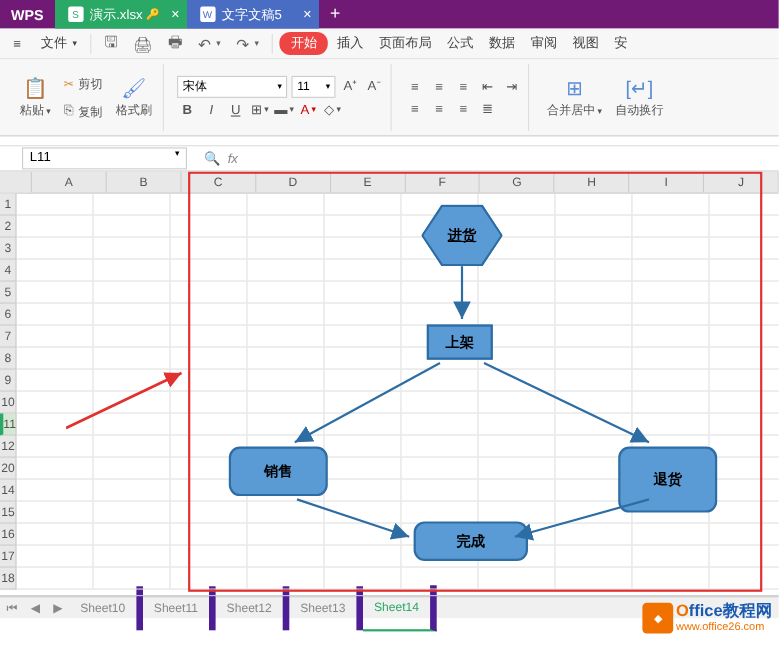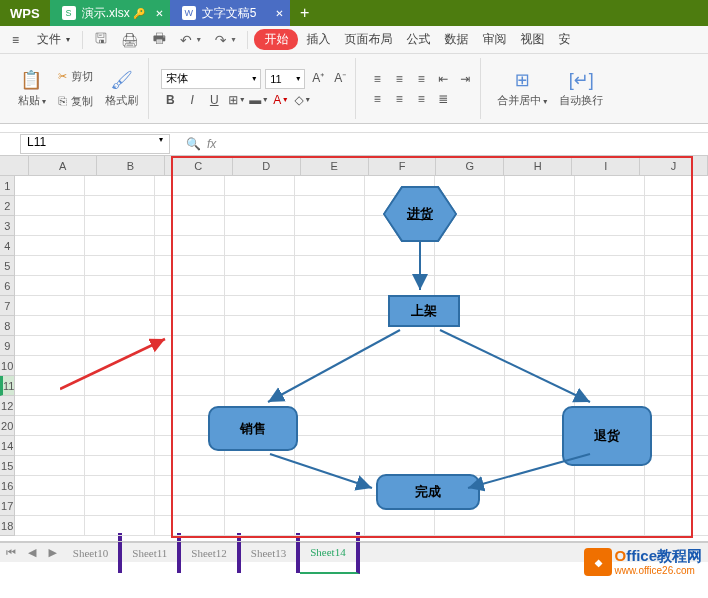--- a/index.html
+++ b/index.html
@@ -1,19 +1,19 @@
 <!DOCTYPE html>
 <html><head>
   <meta charset="utf-8">
   <style>
     * { box-sizing: border-box; margin: 0; padding: 0; }
     body { font-family: "Microsoft YaHei", sans-serif; font-size: 12px; background: #fff; width: 708px; height: 598px; overflow: hidden; position: relative; }
     
     
-    .titlebar { height: 26px; background: #4d7c0f; display: flex; align-items: stretch; }
+    .titlebar { height: 26px; background: #701a75; display: flex; align-items: stretch; }
     .titlebar .logo { color: #fff; font-weight: bold; padding: 4px 10px; display: flex; align-items: center; font-size: 13px; }
     .tab { display: flex; align-items: center; padding: 0 12px; color: #fff; position: relative; min-width: 120px; }
     .tab.active { background: #2aa866; }
     .tab.doc { background: #4a6dc4; }
     .tab .ticon { width: 14px; height: 14px; margin-right: 6px; display: inline-flex; align-items: center; justify-content: center; background: rgba(255,255,255,0.3); border-radius: 2px; font-size: 9px; }
     .tab.active .ticon { background: #fff; color: #2aa866; }
     .tab.doc .ticon { background: #fff; color: #4a6dc4; }
     .tab .close { position: absolute; right: 6px; font-size: 10px; }
     .tab .key { position: absolute; right: 24px; font-size: 10px; color: #ffe08a; }
     .newtab { width: 30px; display: flex; align-items: center; justify-content: center; color: #fff; font-size: 16px; }
@@ -71,21 +71,21 @@
     
     .shape { position: absolute; background: #5b9bd5; border: 2px solid #2e6da4; display: flex; align-items: center; justify-content: center; color: #000; font-size: 13px; font-weight: bold; }
     .hex-wrap { position: absolute; filter: drop-shadow(0 0 0 #2e6da4); }
     .hex-inner { width: 100%; height: 100%; background: #5b9bd5; clip-path: polygon(25% 0, 75% 0, 100% 50%, 75% 100%, 25% 100%, 0 50%); display: flex; align-items: center; justify-content: center; font-size: 13px; font-weight: bold; text-decoration: underline; }
     .hex-border { position: absolute; inset: -2px; background: #2e6da4; clip-path: polygon(25% 0, 75% 0, 100% 50%, 75% 100%, 25% 100%, 0 50%); }
     .rounded { border-radius: 10px; }
     
     
     .sheetbar { height: 20px; display: flex; align-items: center; background: #f0f0f0; border-top: 1px solid #ccc; font-size: 11px; }
     .sheetbar .navbtn { padding: 0 6px; color: #888; cursor: pointer; }
-    .sheettab { padding: 14px 10px; border-right: 4px solid #4c1d95; color: #888; cursor: pointer; font-family: Liberation Serif, serif; }
+    .sheettab { padding: 14px 10px; border-right: 6px solid #4c1d95; color: #888; cursor: pointer; }
     .sheettab.active { color: #2aa866; border-bottom: 2px solid #2aa866; }
     
     
     .watermark { position: absolute; right: 6px; bottom: 22px; display: flex; align-items: center; gap: 2px; }
     .watermark .wicon { width: 28px; height: 28px; background: #f07000; border-radius: 4px; display: flex; align-items: center; justify-content: center; color: #fff; font-size: 10px; }
     .watermark .wtext { display: flex; flex-direction: column; line-height: 1.1; }
     .watermark .t1 { color: #1a5ab0; font-weight: bold; font-size: 15px; }
     .watermark .t1 .o { color: #f07000; }
     .watermark .t2 { color: #f07000; font-size: 10px; }
 
@@ -489,21 +489,21 @@
     <line x1="0" y1="55" x2="105" y2="5" stroke="#e03030" stroke-width="2.5" marker-end="url(#ra)"></line>
   </svg>
 
   <div class="hex-wrap" style="left:385px; top:32px; width:70px; height:52px">
     <div class="hex-border"></div>
     <div class="hex-inner" style="position:absolute;inset:0">
         <span style="width:30px;line-height:1.2;text-align:center">进货</span>
       </div>
   </div>
 
-  <div class="shape" style="left:388px; top:139px; width:72px; height:32px">
+  <div class="shape" style="left:388px; top:139px; width:60px; height:32px">
       <span>上架</span>
     </div>
 
   <div class="shape rounded" style="left:208px; top:250px; width:90px; height:45px">
       <span>销售</span>
     </div>
 
   <div class="shape rounded" style="left:562px; top:250px; width:90px; height:60px">
       <span>退货</span>
     </div>

